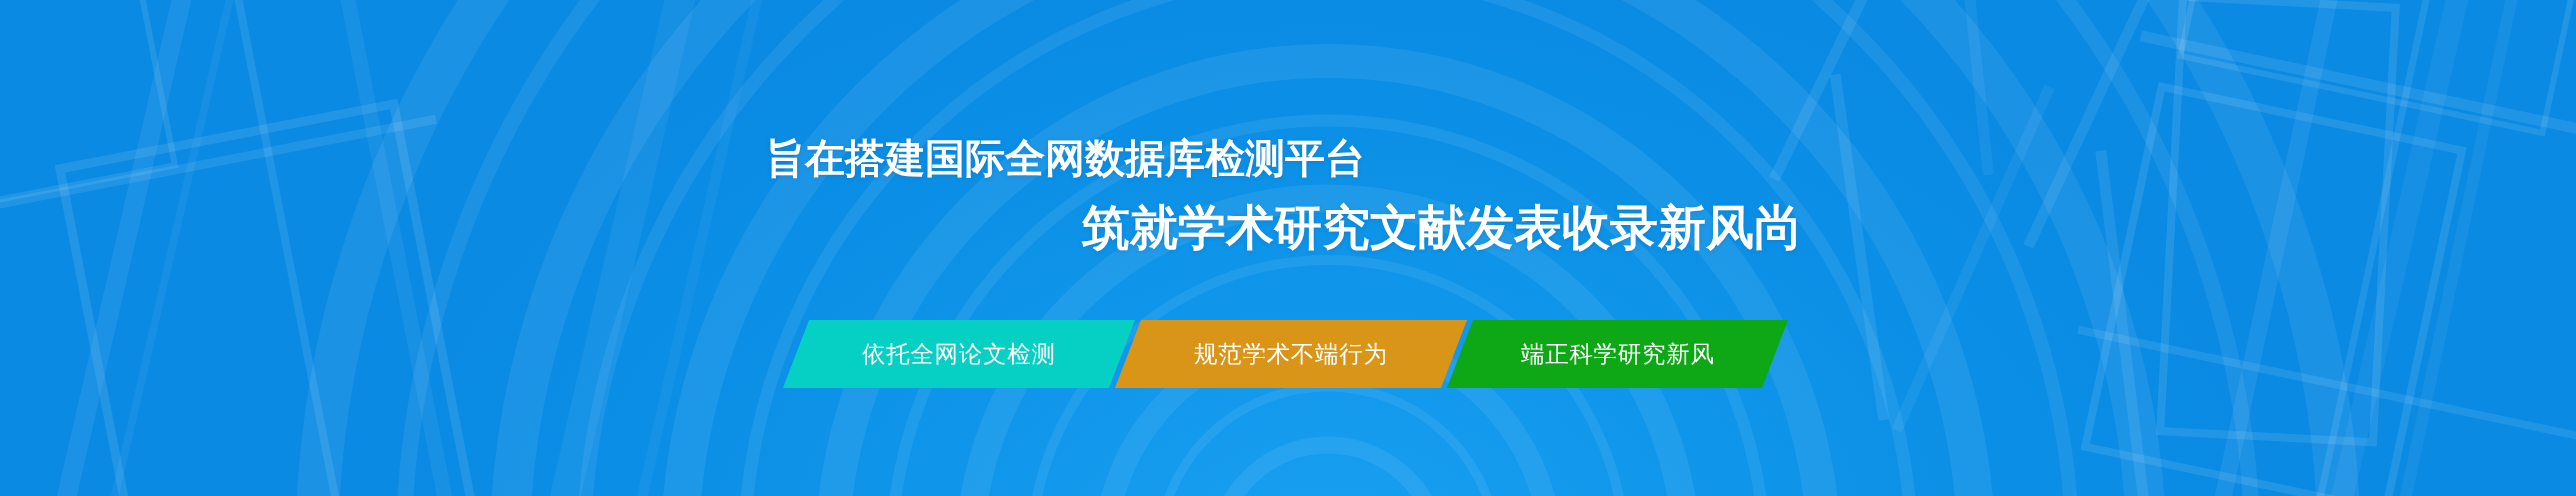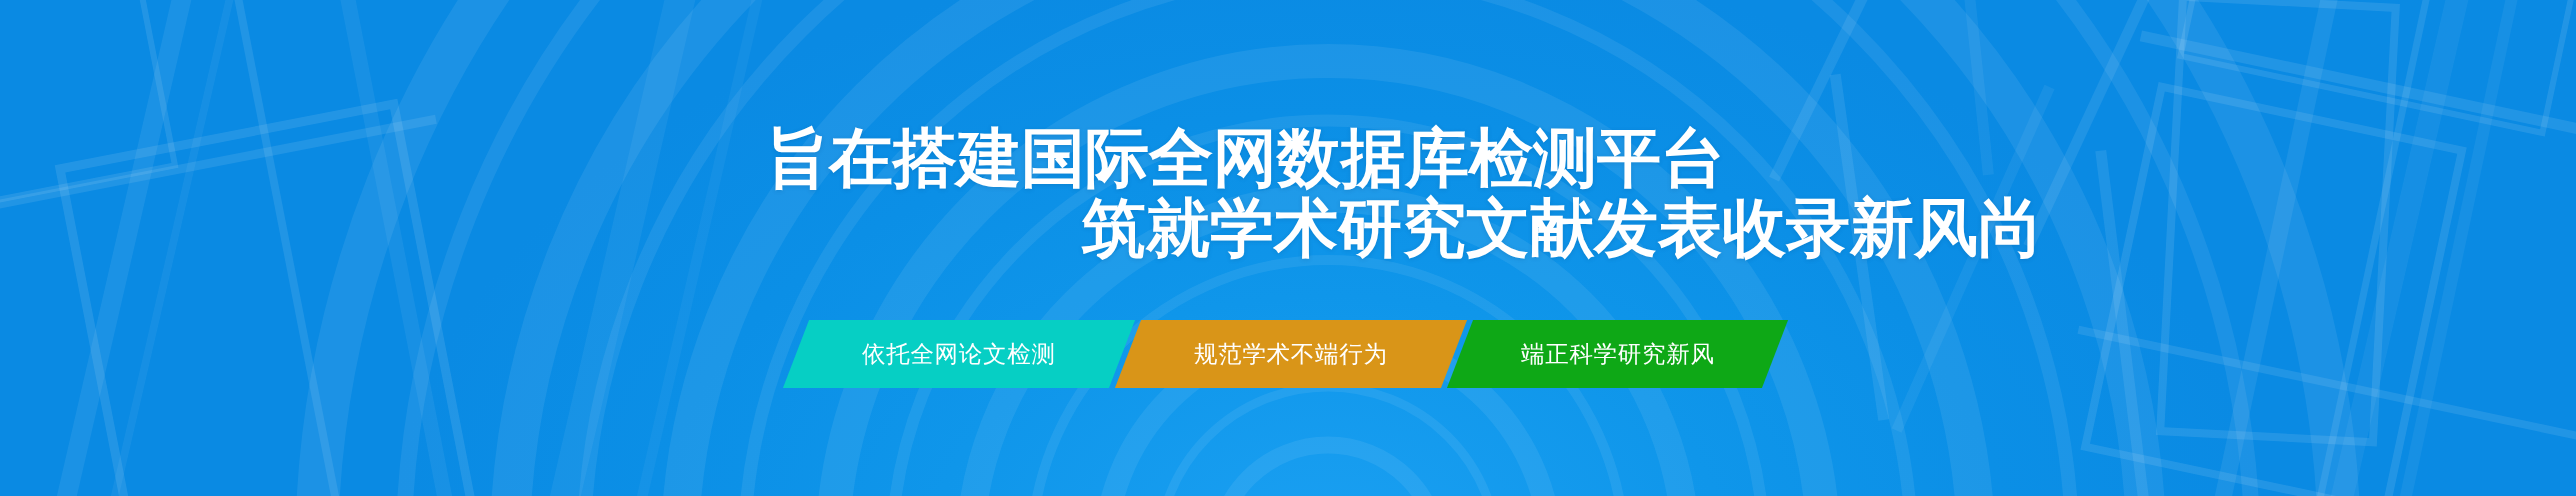--- a/index.html
+++ b/index.html
@@ -94,27 +94,27 @@
   .line {
     color:#ffffff;
     font-weight:bold;
     white-space:nowrap;
     letter-spacing:0px;
     text-shadow:0 1.3px 4px rgba(0,60,110,0.18);
   }
   .line1 {
     position:absolute;
     left:765px; top:129px;
-    font-size:64px;
+    font-size:40px;
     line-height:58px;
   }
   .line2 {
     position:absolute;
     left:1082px; top:199px;
-    font-size:64px;
+    font-size:48px;
     line-height:58px;
   }
 
   
   .tags {
     position:absolute;
     left:0; top:320px;
     width:2576px; height:68px;
     z-index:6;
   }

